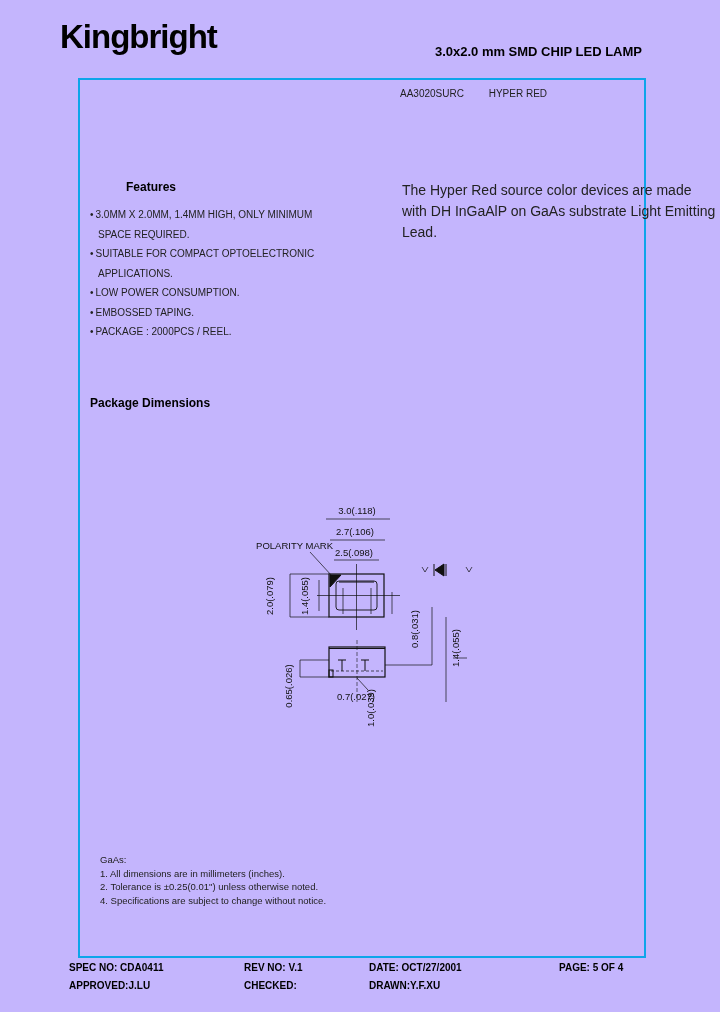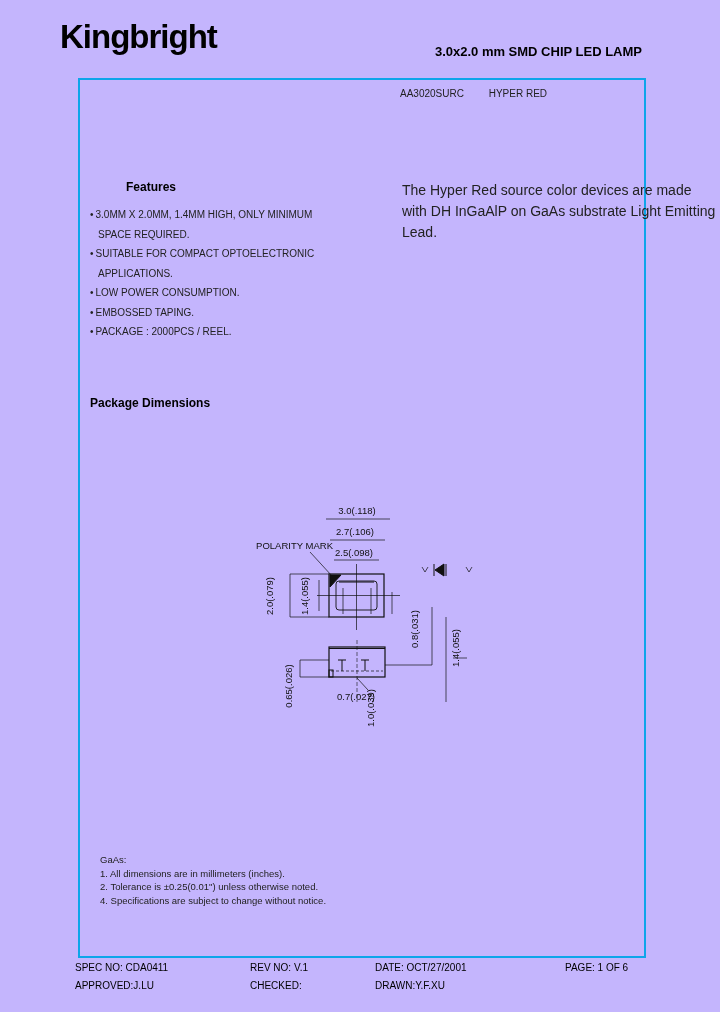--- a/index.html
+++ b/index.html
@@ -37,22 +37,22 @@
   .diagram line { stroke-width:1; }
   .diagram .s12 { stroke-width:1.2; }
   .diagram .thin { stroke-width:0.7; }
   .diagram .dash { stroke-width:0.7; stroke-dasharray:3,2; }
   .diagram .dashthin { stroke-width:0.6; stroke-dasharray:4,2; }
   .diagram text { font:9.5px "Liberation Sans", sans-serif; fill:#111; stroke:none; }
   
   .notes { position:absolute; left:20px; top:773px; }
   .note-line { font-size:9.5px; line-height:13.5px; white-space:nowrap; }
   
-  .footer { position:absolute; left:75px; top:962px; width:580px; height:40px;
-    font-size:10px; font-weight:normal; color:#000; }
+  .footer { position:absolute; left:69px; top:962px; width:580px; height:40px;
+    font-size:10px; font-weight:bold; color:#000; }
   .footer .cell { position:absolute; white-space:nowrap; }
   .f-spec { left:0; top:0; }   .f-rev { left:175px; top:0; }
   .f-date { left:300px; top:0; } .f-page { left:490px; top:0; }
   .f-appr { left:0; top:18px; } .f-chk { left:175px; top:18px; }
   .f-drawn { left:300px; top:18px; }
 </style>
 </head>
 <body>
 
 <div class="page">
@@ -166,19 +166,19 @@
       <div class="note-line">2. Tolerance is ±0.25(0.01") unless otherwise noted.</div>
       <div class="note-line">4. Specifications are subject to change without notice.</div>
     </div>
 
   </div>
 
   <div class="footer">
     <div class="cell f-spec">SPEC NO: CDA0411</div>
     <div class="cell f-rev">REV NO: V.1</div>
     <div class="cell f-date">DATE: OCT/27/2001</div>
-    <div class="cell f-page">PAGE: 1 OF 6</div>
+    <div class="cell f-page">PAGE: 5 OF 4</div>
     <div class="cell f-appr">APPROVED:J.LU</div>
     <div class="cell f-chk">CHECKED:</div>
     <div class="cell f-drawn">DRAWN:Y.F.XU</div>
   </div>
 
 </div>
 
 </body></html>

